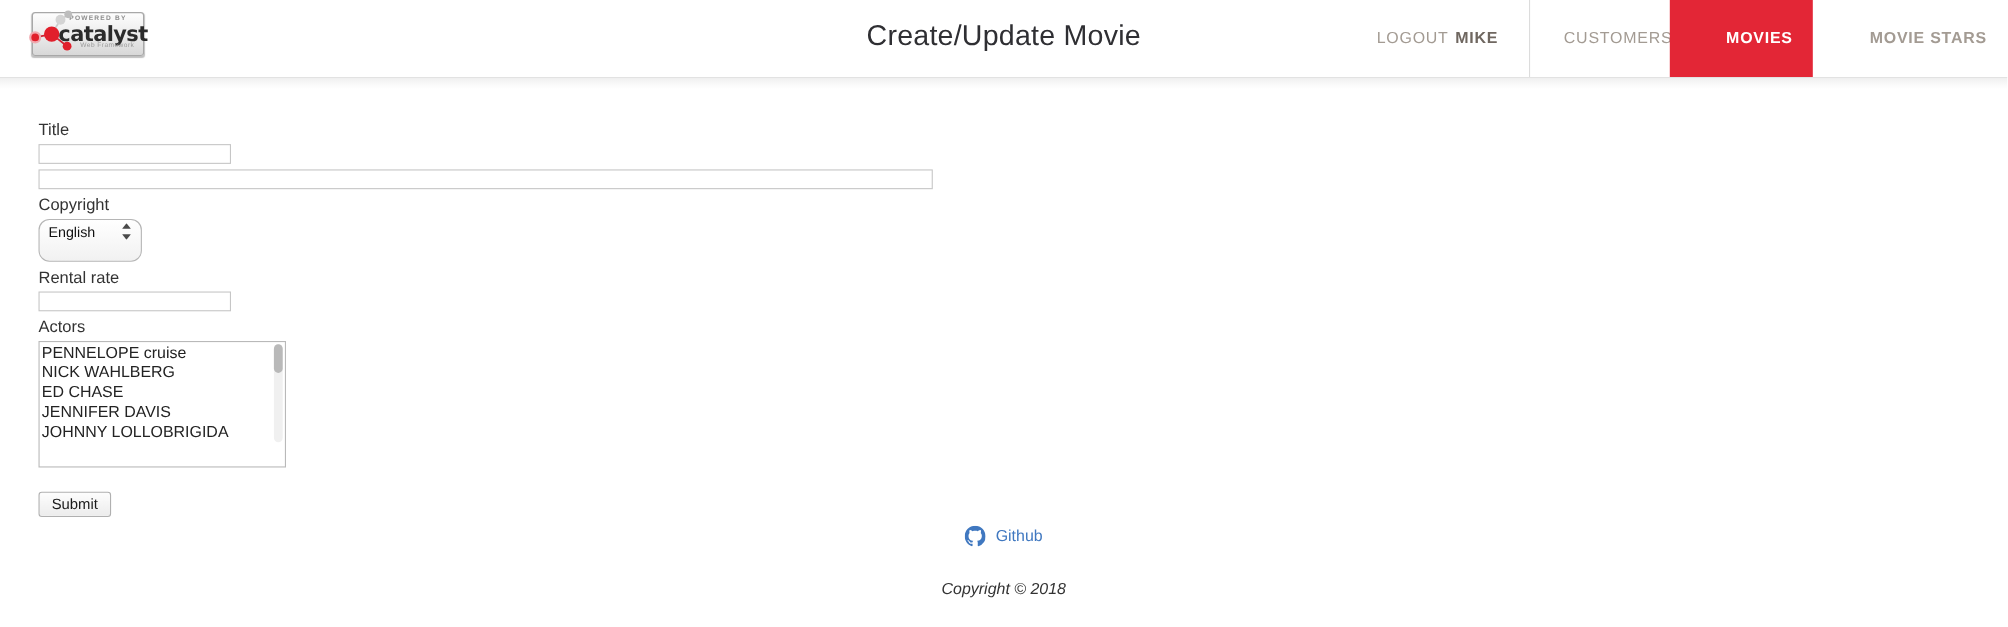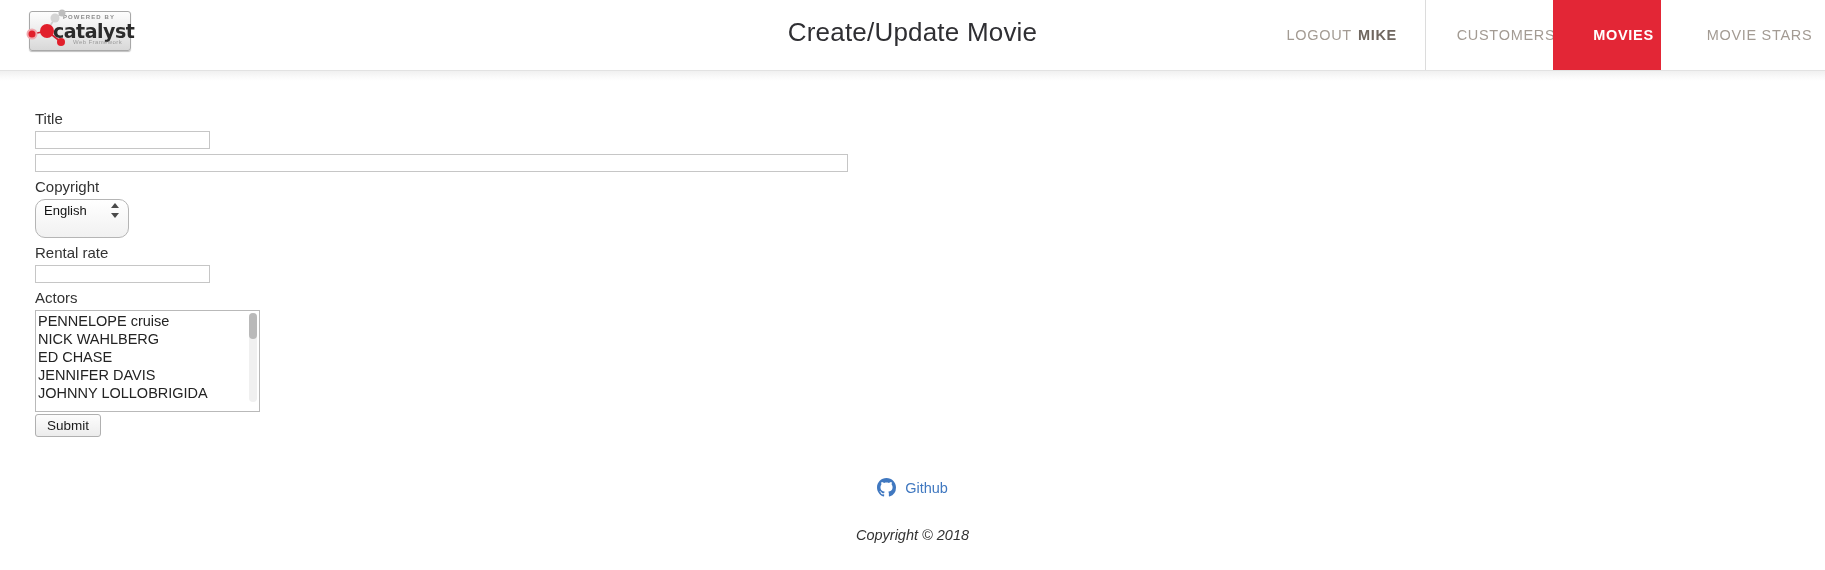--- a/index.html
+++ b/index.html
@@ -129,27 +129,27 @@
     border-left: 1px solid #dcdcdc;
     font-size: 14.5px;
     letter-spacing: 0.7px;
     color: #a39b93;
     white-space: nowrap;
     box-sizing: border-box;
     padding-left: 33px;
   }
   .nav-item.customers { width: 128px; }
   .nav-item.movies {
-    width: 108px;
+    width: 130px;
     background: #e32636;
     color: #ffffff;
     font-weight: bold;
     border-left: none;
   }
-  .nav-item.moviestars { width: 164px; border-left: none; }
+  .nav-item.moviestars { width: 177px; border-left: none; font-weight: bold; }
 
   
   .content {
     position: relative;
     padding: 28px 0 0 35px;
   }
   .field-label {
     font-size: 15px;
     color: #333333;
     line-height: 20px;
@@ -192,27 +192,27 @@
   .select-arrows {
     position: absolute;
     right: 9px;
     top: 3px;
     width: 8px;
     height: 15px;
   }
 
   .listbox {
     width: 225px;
-    height: 102px;
+    height: 115px;
     border: 1px solid #b9b9b9;
     background: #ffffff;
     box-sizing: border-box;
     overflow: hidden;
     position: relative;
-    margin-bottom: 2px;
+    margin-bottom: 22px;
   }
   .listbox-inner {
     padding: 1px 0 0 2px;
   }
   .list-option {
     font-size: 14.5px;
     line-height: 18px;
     color: #232323;
     white-space: nowrap;
   }

